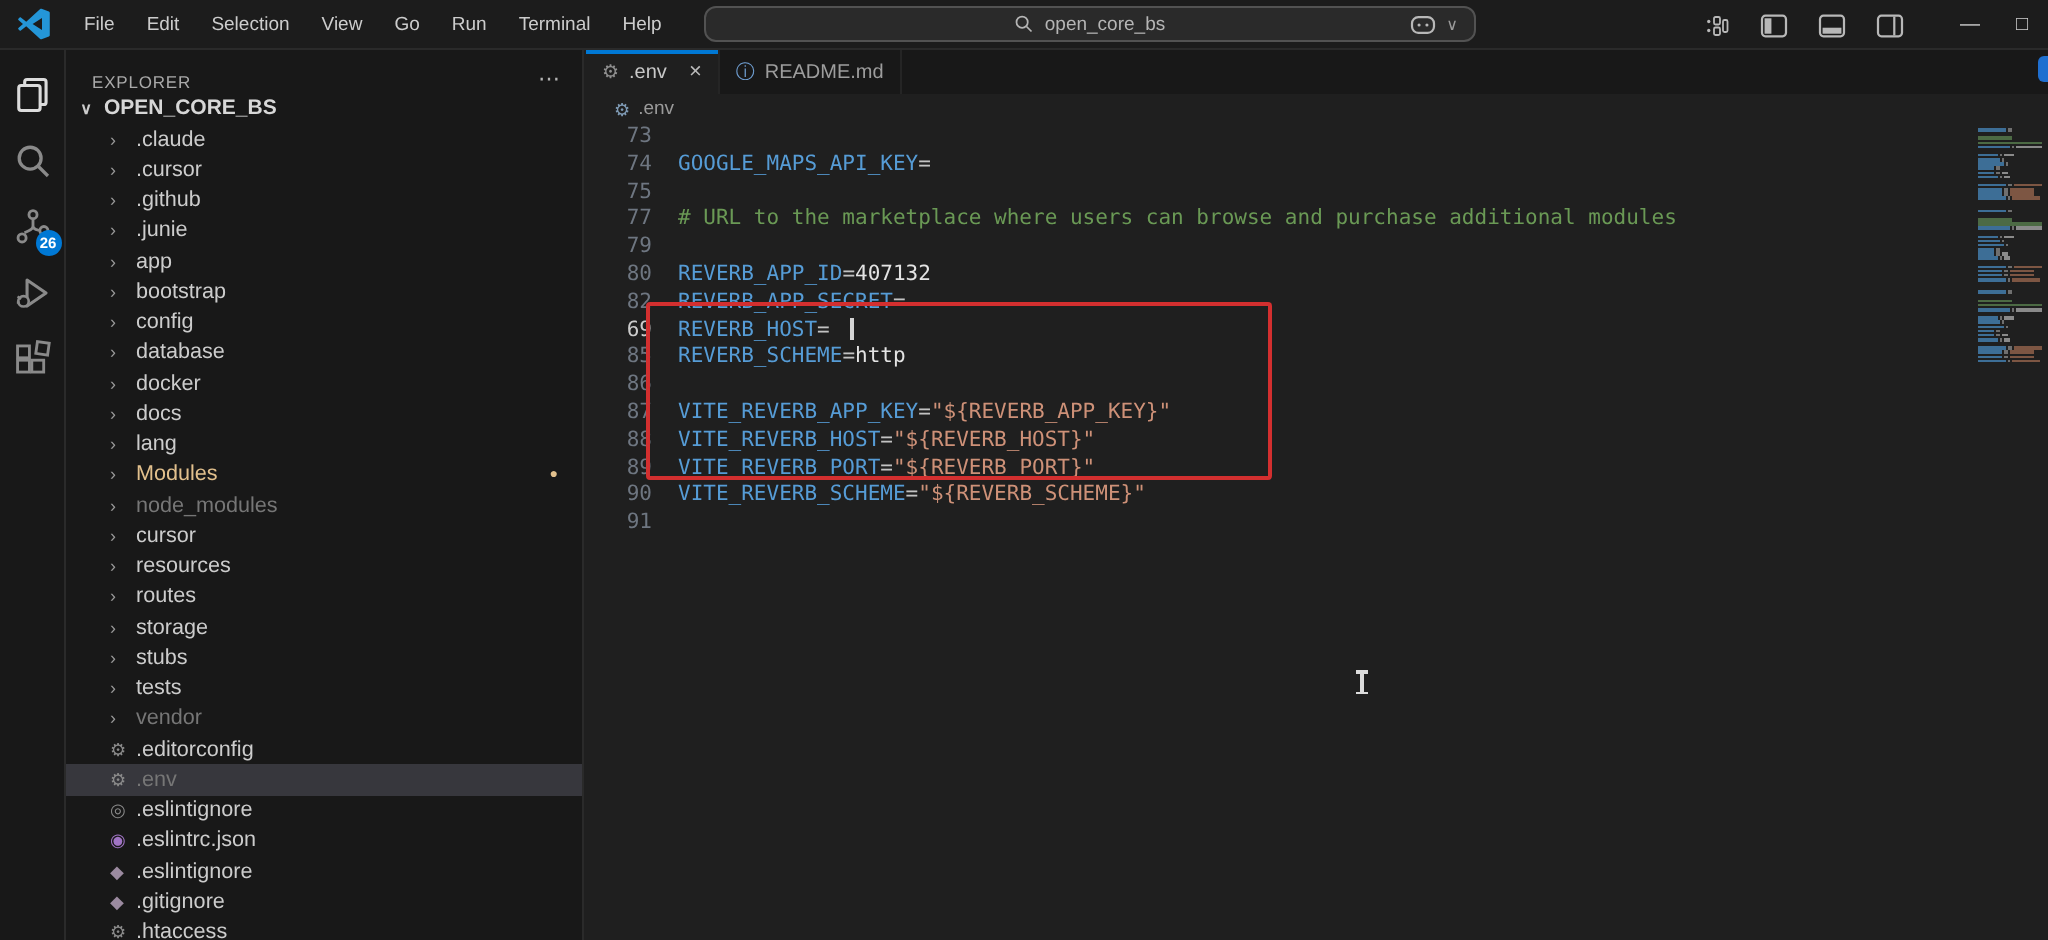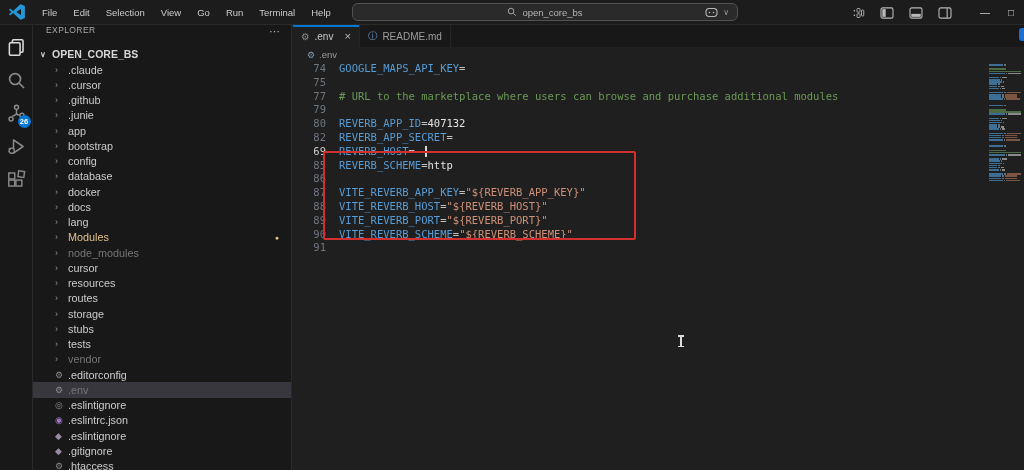--- a/index.html
+++ b/index.html
@@ -32,21 +32,21 @@
     align-items:center; padding-top:6px; }
   .ab-item { position:relative; width:33px; height:33px; display:flex; align-items:center;
     justify-content:center; }
   .ab-badge { position:absolute; right:2px; bottom:2px; min-width:13px; height:13px;
     background:#0078d4; color:#ffffff; border-radius:8px; font-size:7.5px; font-weight:bold;
     display:flex; align-items:center; justify-content:center; padding:1px 2px; }
 
   
   #sidebar { position:absolute; top:25px; left:33px; width:259px; height:445px;
     background:#181818; border-right:1px solid #2a2a2a; overflow:hidden; }
-  #sb-header { height:21px; display:flex; align-items:flex-start; justify-content:space-between;
+  #sb-header { height:21px; display:flex; align-items:flex-end; justify-content:space-between;
     padding:0 10px 0 13px;gap:48px; }
   #sb-title { color:#a9a9a9; font-size:8.5px; letter-spacing:.4px; }
   #sb-more { color:#b5b5b5; font-size:11px; letter-spacing:1px; }
   #sb-root { height:16px; display:flex; align-items:center; color:#d7d7d7; font-size:10.5px;
     font-weight:bold; padding-left:4px; gap:3px; }
   #sb-root .chev { font-size:8px; color:#cccccc; width:12px; text-align:center; }
   #tree { }
   .tree-row { height:15.25px; display:flex; align-items:center; font-size:10.8px;
     color:#cccccc; padding-left:22px; position:relative; }
   .tree-row .chev { color:#9a9a9a; font-size:9px; width:13px; flex:0 0 13px; }
@@ -355,20 +355,21 @@
         <span class="ticon info">ⓘ</span>
         <span>README.md</span>
       </div>
       <div class="tab-corner"></div>
     </div>
     <div id="breadcrumb">
       <span class="ticon">⚙</span>
       <span>.env</span>
     </div>
     <div id="code">
+        <div class="code-line"><span class="gutter">73</span><span class="ltext"></span></div>
         <div class="code-line"><span class="gutter">74</span><span class="ltext"><span class="tok-k">GOOGLE_MAPS_API_KEY</span><span class="tok-o">=</span></span></div>
         <div class="code-line"><span class="gutter">75</span><span class="ltext"></span></div>
         <div class="code-line"><span class="gutter">77</span><span class="ltext"><span class="tok-c"># URL to the marketplace where users can browse and purchase additional modules</span></span></div>
         <div class="code-line"><span class="gutter">79</span><span class="ltext"></span></div>
         <div class="code-line"><span class="gutter">80</span><span class="ltext"><span class="tok-k">REVERB_APP_ID</span><span class="tok-o">=</span><span class="tok-v">407132</span></span></div>
         <div class="code-line"><span class="gutter">82</span><span class="ltext"><span class="tok-k">REVERB_APP_SECRET</span><span class="tok-o">=</span></span></div>
         <div class="code-line"><span class="gutter cur">69</span><span class="ltext"><span class="tok-k">REVERB_HOST</span><span class="tok-o">= </span><span class="caret"></span></span></div>
         <div class="code-line"><span class="gutter">85</span><span class="ltext"><span class="tok-k">REVERB_SCHEME</span><span class="tok-o">=</span><span class="tok-v">http</span></span></div>
         <div class="code-line"><span class="gutter">86</span><span class="ltext"></span></div>
         <div class="code-line"><span class="gutter">87</span><span class="ltext"><span class="tok-k">VITE_REVERB_APP_KEY</span><span class="tok-o">=</span><span class="tok-s">"${REVERB_APP_KEY}"</span></span></div>

